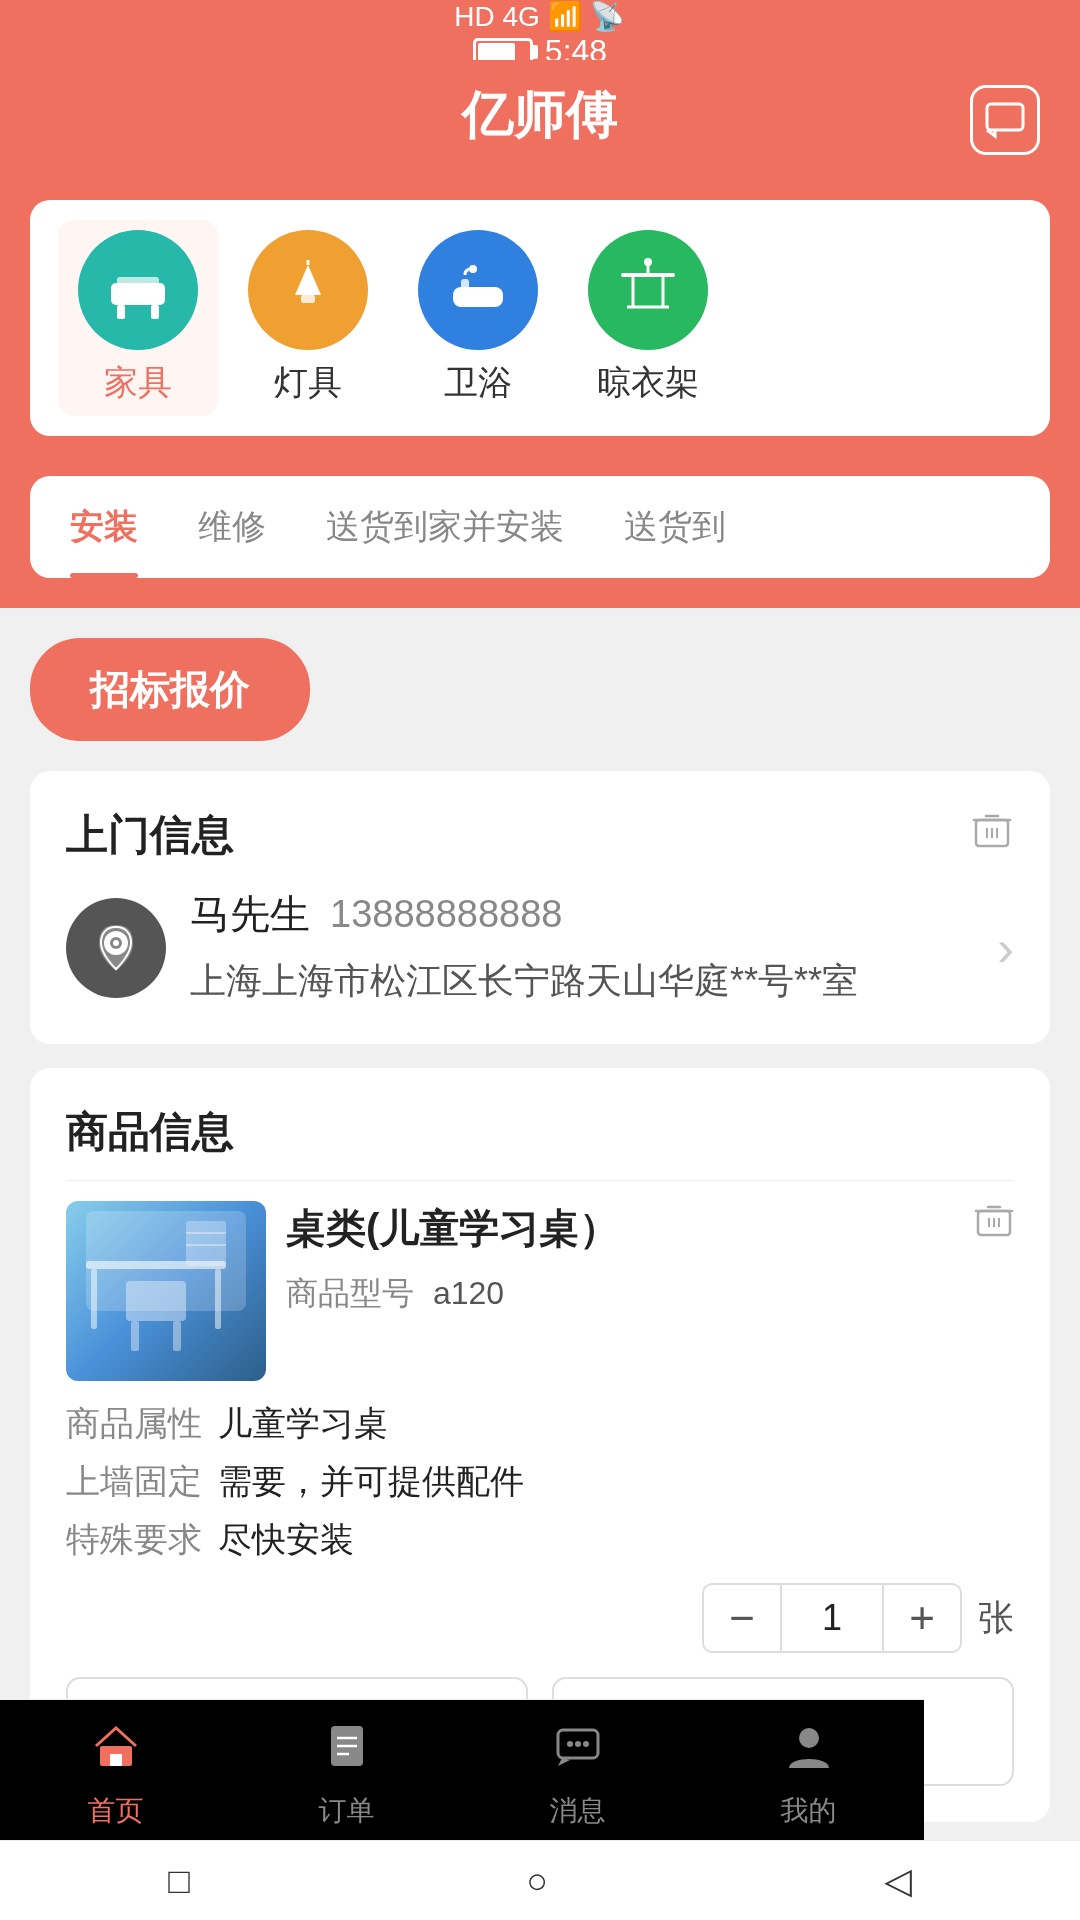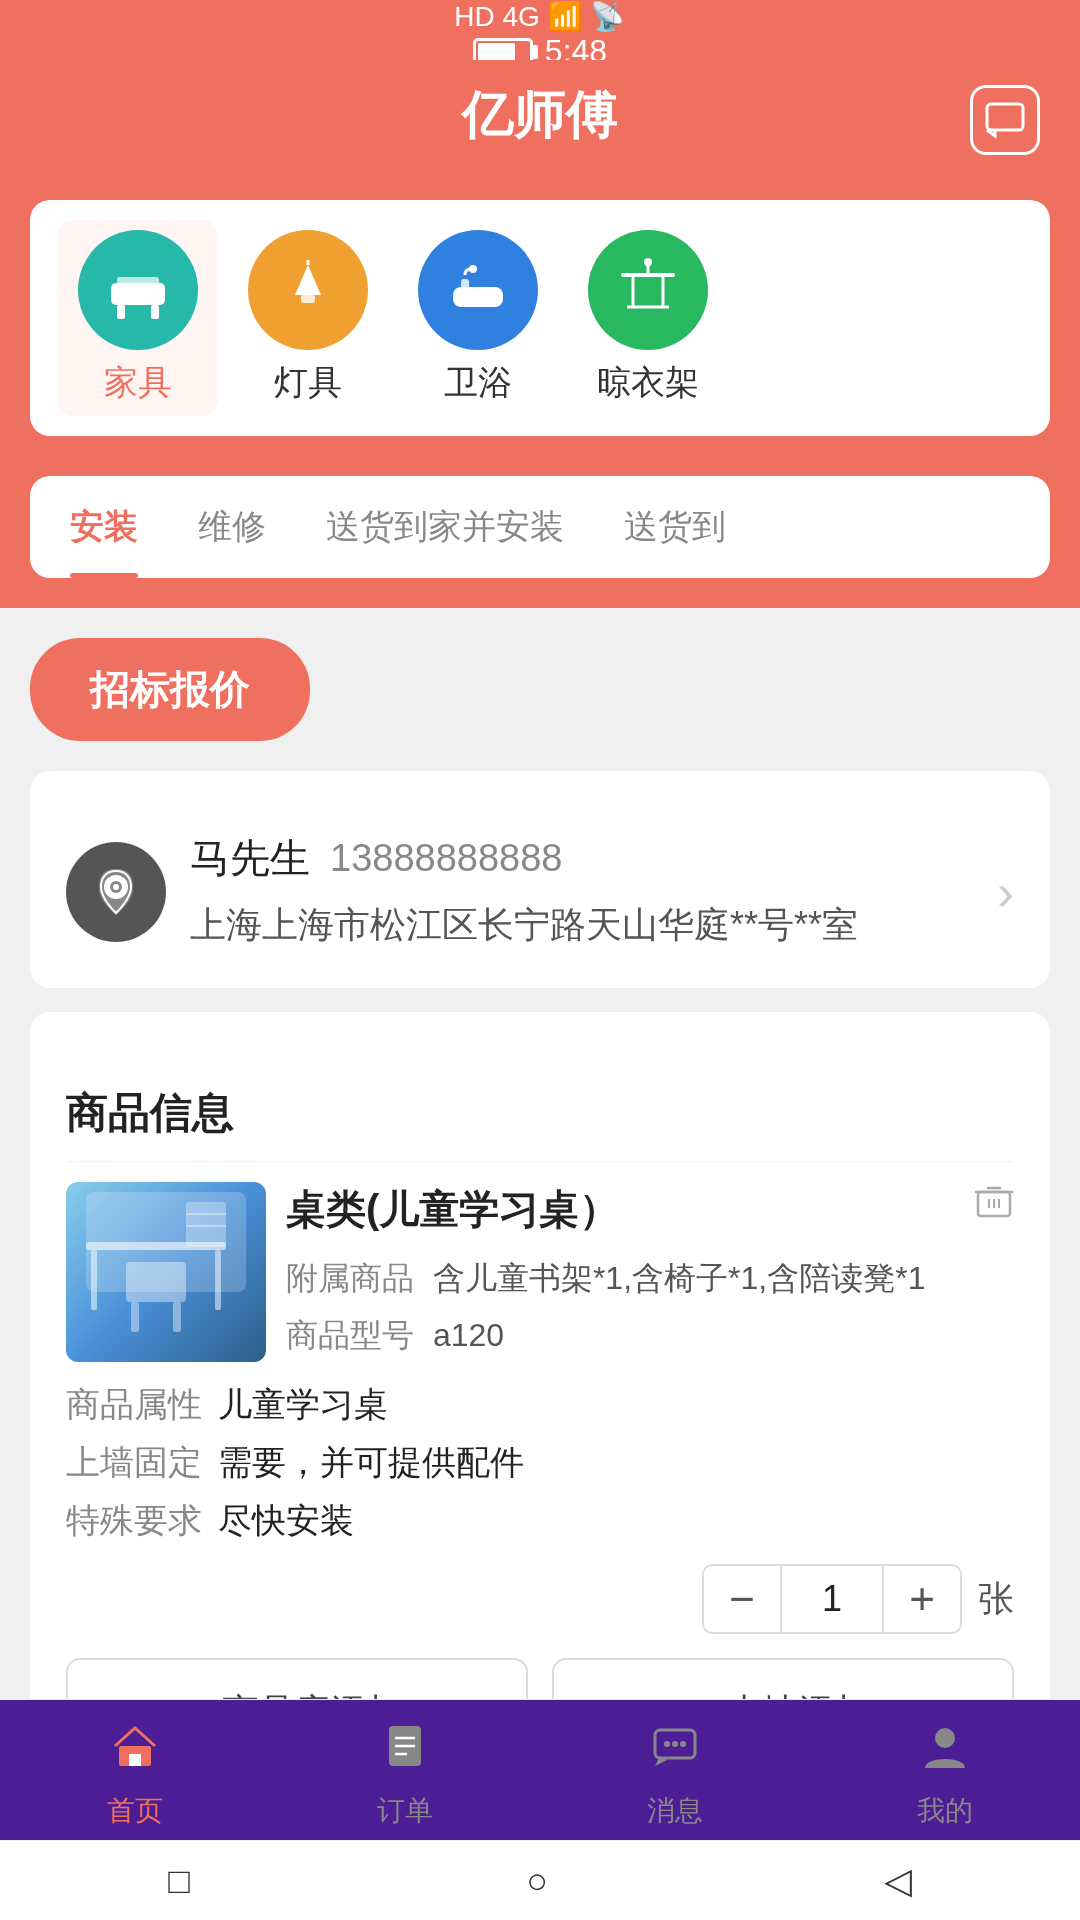--- a/index.html
+++ b/index.html
@@ -198,22 +198,22 @@
     .add-btns { display: flex; gap: 24px; margin-top: 24px; }
     .add-btn {
       flex: 1; padding: 28px; border: 2px solid #ddd; border-radius: 14px;
       font-size: 36px; color: #444; background: white; cursor: pointer;
       text-align: center;
     }
 
     
     .bottom-nav {
       position: fixed;
-      bottom: 0; left: 0; width: 1080px;
-      background: #4c1d95;
+      bottom: 0; left: 0; width: 924px;
+      background: #000000;
       border-top: 1px solid #eee;
       display: flex;
       align-items: center;
       padding: 20px 0 10px;
     }
     .nav-item {
       flex: 1; display: flex; flex-direction: column; align-items: center; gap: 8px; cursor: pointer;
     }
     .nav-icon { font-size: 50px; }
     .nav-label { font-size: 28px; color: #888; }
@@ -337,20 +337,33 @@
   </div>
 </div>
 
 <div class="content">
 
   
   <button class="bid-btn">招标报价</button>
 
   
   <div class="card">
+    <div class="card-header">
+      <div class="card-title" style="border-bottom:none; margin-bottom:0; padding-bottom:0;">上门信息</div>
+      <span class="delete-icon">
+        <svg width="44" height="44" viewBox="0 0 44 44" fill="none">
+          <rect x="6" y="12" width="32" height="26" rx="3" stroke="#aaa" stroke-width="2.5"></rect>
+          <line x1="4" y1="12" x2="40" y2="12" stroke="#aaa" stroke-width="2.5" stroke-linecap="round"></line>
+          <line x1="16" y1="8" x2="28" y2="8" stroke="#aaa" stroke-width="2.5" stroke-linecap="round"></line>
+          <line x1="17" y1="20" x2="17" y2="30" stroke="#aaa" stroke-width="2"></line>
+          <line x1="22" y1="20" x2="22" y2="30" stroke="#aaa" stroke-width="2"></line>
+          <line x1="27" y1="20" x2="27" y2="30" stroke="#aaa" stroke-width="2"></line>
+        </svg>
+      </span>
+    </div>
     <div style="height:24px;"></div>
     <div class="address-row">
       <div class="location-icon">
         <svg width="54" height="54" viewBox="0 0 54 54" fill="none">
           <circle cx="27" cy="22" r="12" fill="white"></circle>
           <circle cx="27" cy="22" r="6" fill="#555"></circle>
           <path d="M27 4 Q44 4 44 22 Q44 36 27 50 Q10 36 10 22 Q10 4 27 4Z" fill="white" opacity="0.3"></path>
           <path d="M27 6 C38 6 42 14 42 22 C42 34 27 48 27 48 C27 48 12 34 12 22 C12 14 16 6 27 6Z" stroke="white" stroke-width="2" fill="none"></path>
           <circle cx="27" cy="22" r="8" fill="none" stroke="white" stroke-width="2.5"></circle>
           <circle cx="27" cy="22" r="3" fill="white"></circle>
@@ -363,21 +376,21 @@
         </div>
         <div class="address-detail">上海上海市松江区长宁路天山华庭**号**室</div>
       </div>
       <span class="arrow-right">›</span>
     </div>
   </div>
 
   
   <div class="card">
     <div class="card-header">
-      <div class="card-title" style="border-bottom:none; margin-bottom:0; padding-bottom:0;margin-top:37px;">商品信息</div>
+      <div class="card-title" style="border-bottom:none; margin-bottom:0; padding-bottom:0;">商品信息</div>
     </div>
     <div class="divider"></div>
 
     <div>
       <div class="product-row">
 
         <div class="fake-product-img">
           <svg width="180" height="160" viewBox="0 0 180 160" style="position:absolute;top:0;left:0;">
 
             <rect x="20" y="60" width="140" height="8" rx="3" fill="rgba(255,255,255,0.6)"></rect>
@@ -400,24 +413,20 @@
               <svg width="40" height="40" viewBox="0 0 40 40" fill="none">
                 <rect x="4" y="10" width="32" height="24" rx="3" stroke="#aaa" stroke-width="2.5"></rect>
                 <line x1="2" y1="10" x2="38" y2="10" stroke="#aaa" stroke-width="2.5" stroke-linecap="round"></line>
                 <line x1="14" y1="6" x2="26" y2="6" stroke="#aaa" stroke-width="2.5" stroke-linecap="round"></line>
                 <line x1="15" y1="17" x2="15" y2="26" stroke="#aaa" stroke-width="2"></line>
                 <line x1="20" y1="17" x2="20" y2="26" stroke="#aaa" stroke-width="2"></line>
                 <line x1="25" y1="17" x2="25" y2="26" stroke="#aaa" stroke-width="2"></line>
               </svg>
             </span>
           </div>
-          <div class="product-sub">
-            <span style="color:#888;">附属商品</span>
-            <span style="margin-left:10px;">含儿童书架*1,含椅子*1,含陪读凳*1</span>
-          </div>
           <div class="product-model">
             <span style="color:#888;">商品型号</span>
             <span style="margin-left:10px;">a120</span>
           </div>
         </div>
       </div>
 
       <div class="product-attrs">
         <div class="attr-row">
           <span class="attr-label">商品属性</span>

